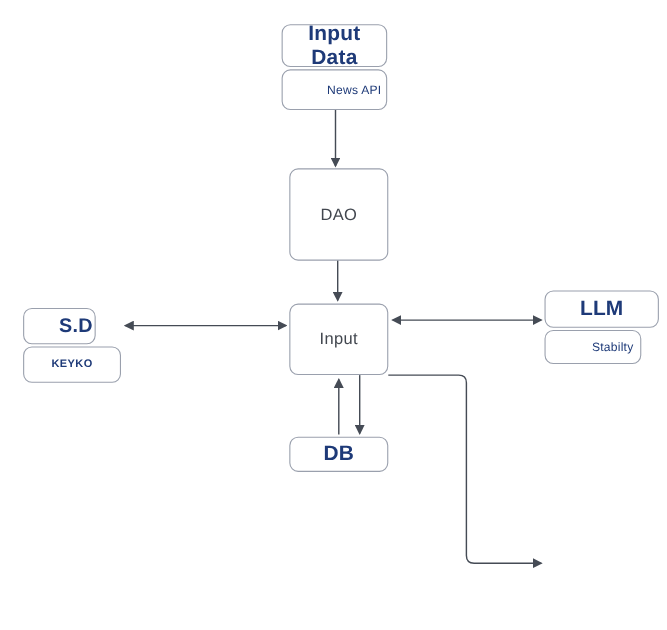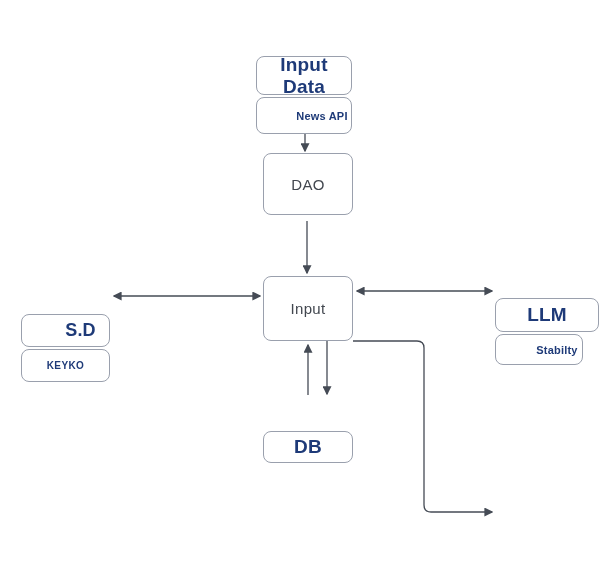--- a/index.html
+++ b/index.html
@@ -19,26 +19,26 @@
   .connectors{position:absolute;inset:0;width:606px;height:573px;}
   .connector{stroke:var(--arrow);stroke-width:1.3;fill:none;}
   .arrowhead{fill:var(--arrow);}
   .node{
     position:absolute;box-sizing:border-box;
     border:1px solid var(--node-border);
     border-radius:8px;background:#fff;
     display:flex;align-items:center;justify-content:center;
     text-align:center;
   }
-  .accent{color:var(--accent-text);margin-top:34px;}
+  .accent{color:var(--accent-text);}
   .plain{color:var(--node-text);}
   .t-xl{font-size:19px;font-weight:700;letter-spacing:.2px;}
   .t-lg{font-size:18px;font-weight:700;letter-spacing:.2px;}
   .t-md{font-size:15px;font-weight:400;letter-spacing:.3px;}
-  .t-sm{font-size:11px;font-weight:700;letter-spacing:.2px;padding-left:36px;}
+  .t-sm{font-size:11px;font-weight:400;letter-spacing:.2px;padding-left:36px;}
   .t-xs{font-size:10px;font-weight:700;letter-spacing:.4px;}
 </style>
 </head>
 <body>
 
 <div class="canvas">
 
   <svg class="connectors" viewBox="0 0 606 573" xmlns="http://www.w3.org/2000/svg">
     <defs>
       <marker id="arrow" viewBox="0 0 10 10" refX="8.5" refY="5" markerWidth="9" markerHeight="9" markerUnits="userSpaceOnUse" orient="auto-start-reverse">
@@ -61,29 +61,29 @@
     <path class="connector" d="M353,341 H417 Q424,341 424,348 V505 Q424,512 431,512 H492" marker-end="url(#arrow)"></path>
   </svg>
 
   <div class="node accent t-xl" style="left:256px;top:22px;width:96px;height:39px;">
     <span>Input Data</span>
   </div>
   <div class="node accent t-sm" style="left:256px;top:63px;width:96px;height:37px;">
     <span>News API</span>
   </div>
 
-  <div class="node plain t-md" style="left:263px;top:153px;width:90px;height:62px;text-align:center;">
+  <div class="node plain t-md" style="left:263px;top:153px;width:90px;height:84px;text-align:center;">
     <span>DAO</span>
   </div>
 
   <div class="node plain t-md" style="left:263px;top:276px;width:90px;height:65px;">
     <span>Input</span>
   </div>
 
-  <div class="node accent t-lg" style="left:21px;top:280px;width:89px;height:33px;padding-left:30px;">
+  <div class="node accent t-lg" style="left:21px;top:280px;width:66px;height:33px;padding-left:30px;">
     <span>S.D</span>
   </div>
   <div class="node accent t-xs" style="left:21px;top:315px;width:89px;height:33px;">
     <span>KEYKO</span>
   </div>
 
   <div class="node accent t-xl" style="left:495px;top:264px;width:104px;height:34px;">
     <span>LLM</span>
   </div>
   <div class="node accent t-xl" style="left:263px;top:397px;width:90px;height:32px;">

